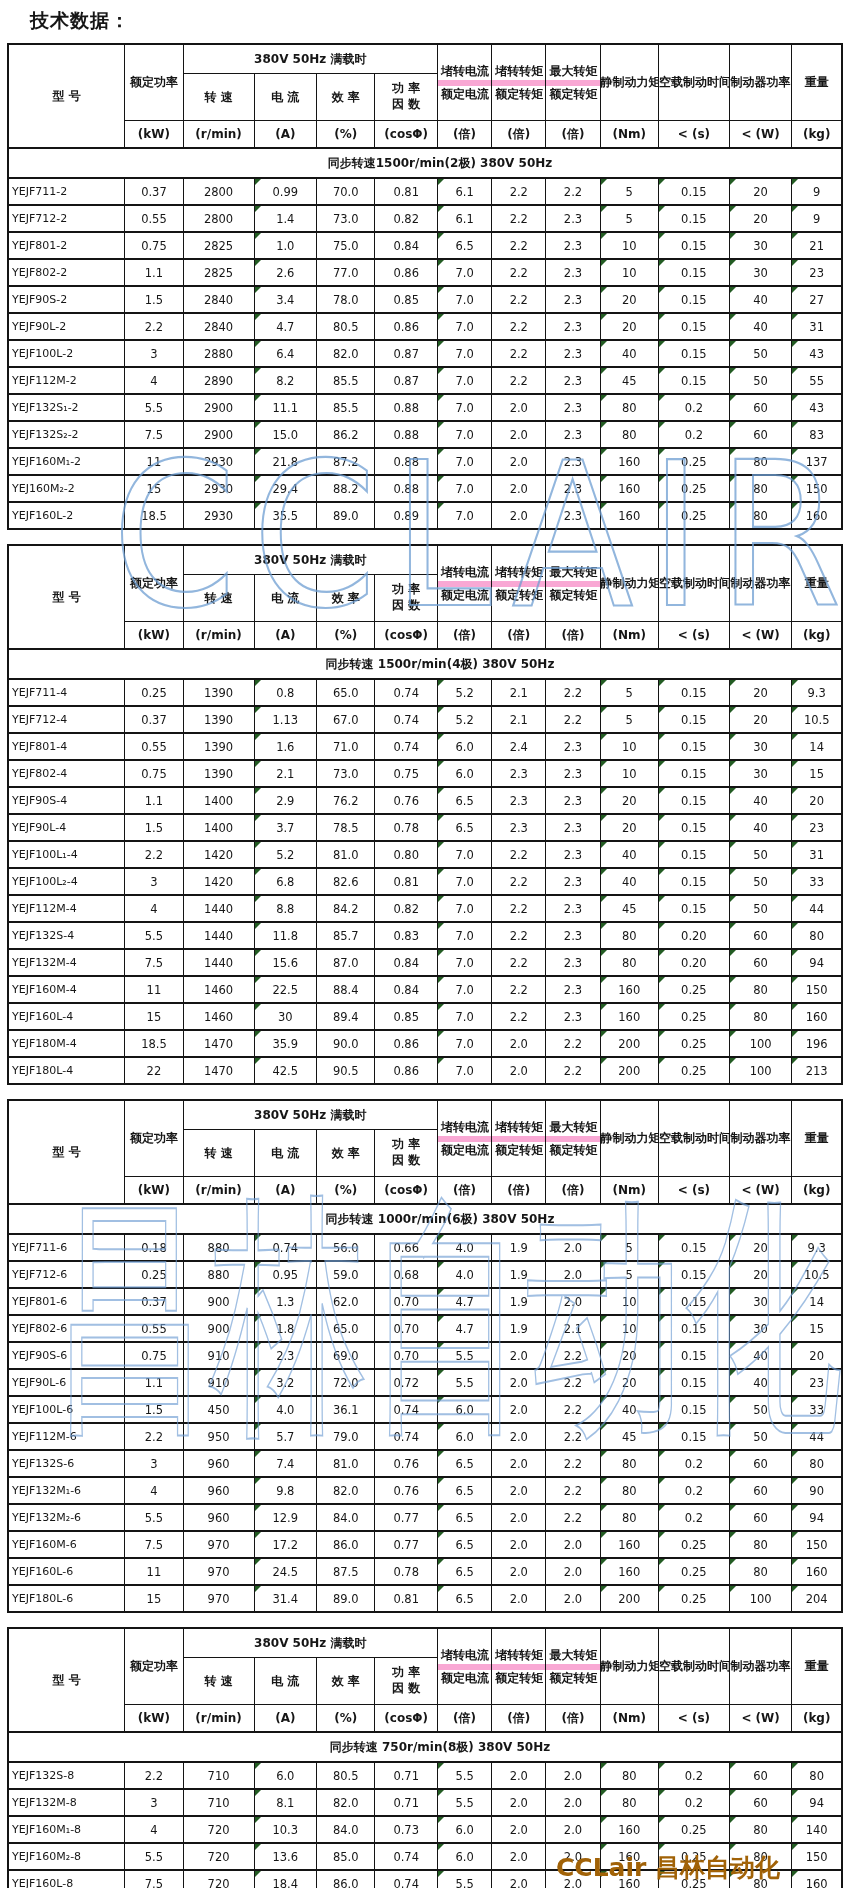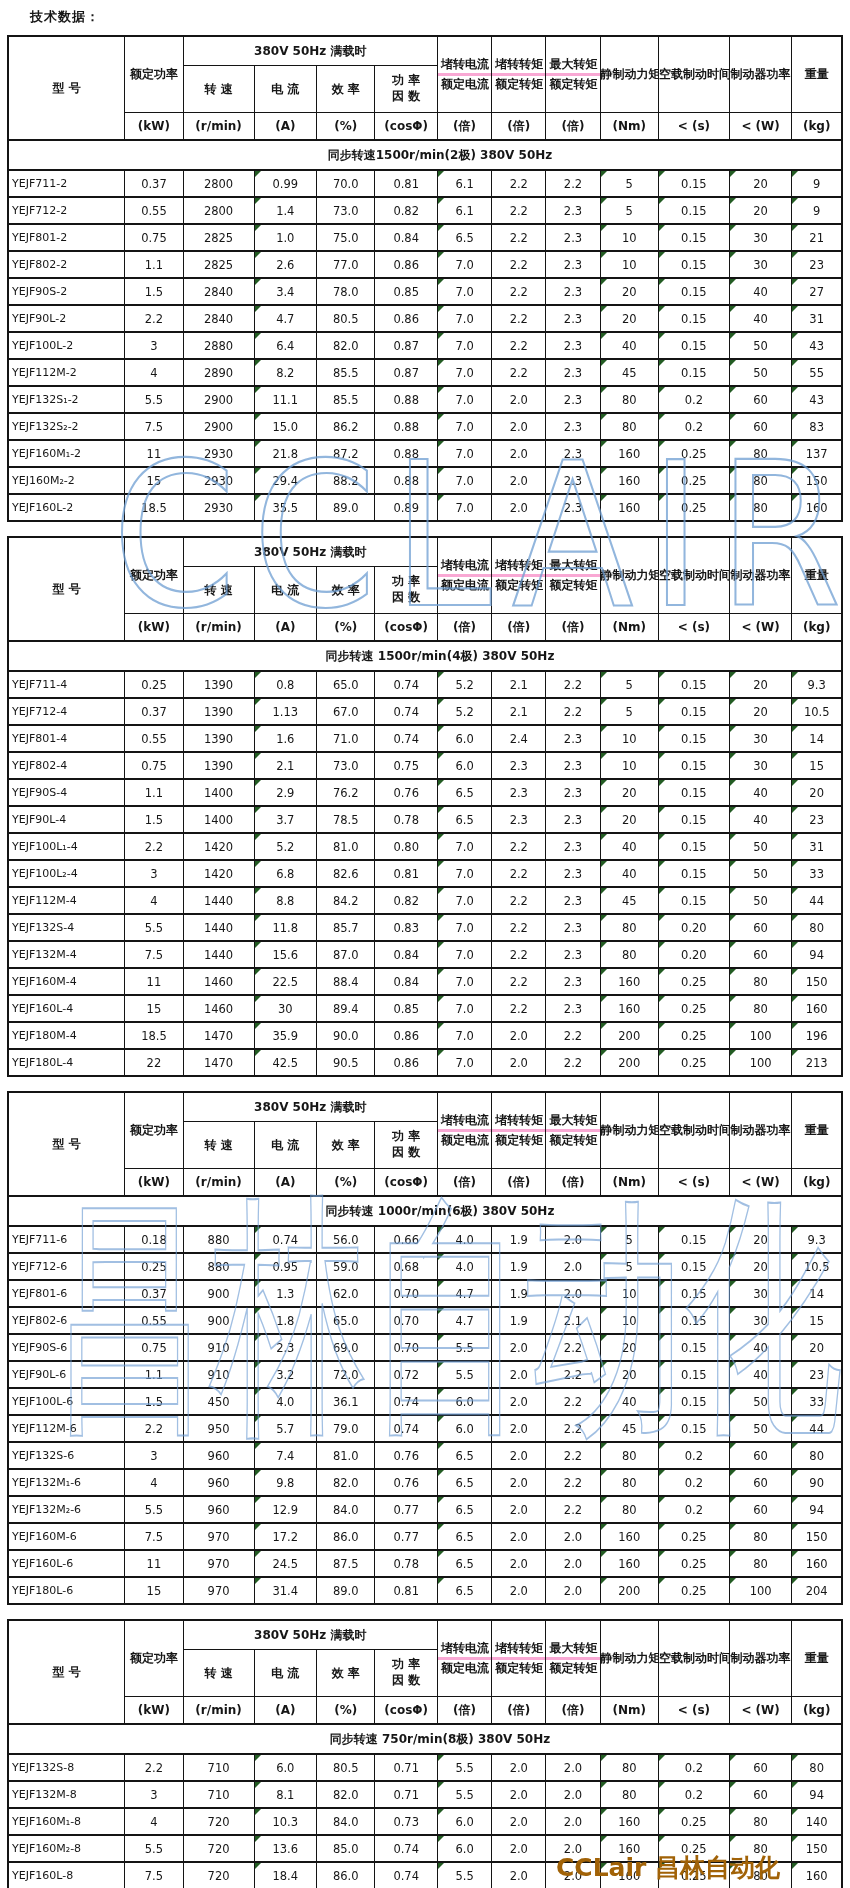--- a/index.html
+++ b/index.html
@@ -5,21 +5,21 @@
   html,body{margin:0;padding:0;}
   body{
     position:relative;
     width:850px;height:1888px;
     background:#ffffff;
     overflow:hidden;
     font-family:"DejaVu Sans","Liberation Sans",sans-serif;
     color:#161616;
   }
   .page-title{
-    font-size:13px;font-weight:bold;
+    font-size:19px;font-weight:bold;
     margin:8px 0 9px 30px;
     letter-spacing:1px;
   }
   table.spec-table{
     width:836px;
     margin:0 0 14px 7px;
     border-collapse:collapse;
     table-layout:fixed;
     border:2px solid #141414;
   }
@@ -39,21 +39,21 @@
     height:28px;font-size:12px;font-weight:bold;
     border-top:2px solid #141414;border-bottom:2px solid #141414;padding-left:30px;
   }
   .data-row td{
     height:25px;font-size:11.5px;
     border-top:2px solid #141414;
     position:relative;
   }
   .model-cell{text-align:left !important;padding-left:3px !important;font-size:11px !important;}
   .frac{display:inline-block;line-height:1.25;}
-  .frac-top{display:block;border-bottom:3px solid #f9a8d4;padding:0 3px 1px 3px;}
+  .frac-top{display:block;border-bottom:6px solid #f9a8d4;padding:0 3px 1px 3px;}
   .frac-bottom{display:block;padding-top:1px;}
   .two-line span{display:block;line-height:1.3;}
   
   td.mk:before{
     content:"";
     position:absolute;top:0;left:0;
     border-top:6px solid #235c23;
     border-right:6px solid transparent;
   }
   

